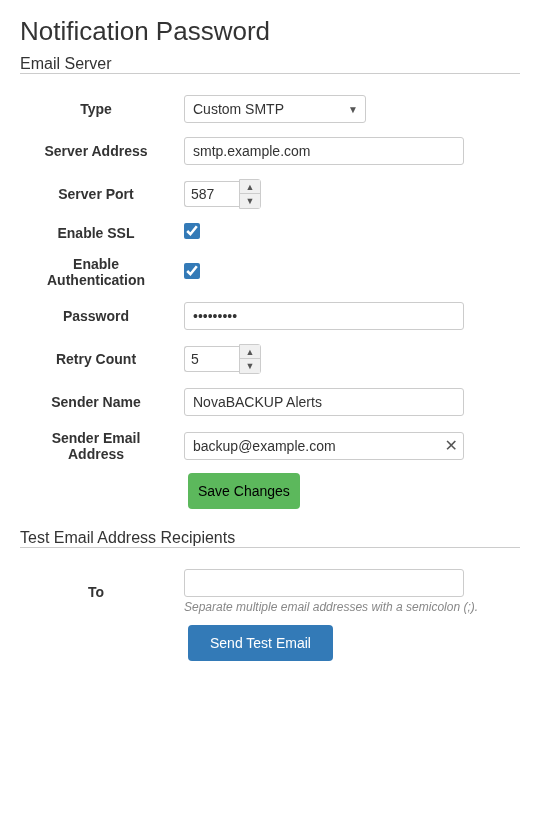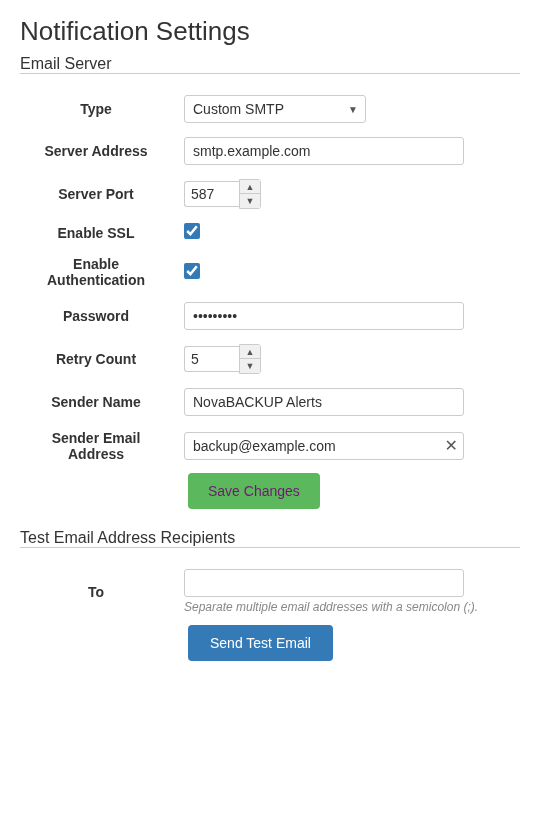--- a/index.html
+++ b/index.html
@@ -135,24 +135,24 @@
       background: none;
       border: none;
       cursor: pointer;
       font-size: 16px;
       color: #555;
       padding: 0;
       line-height: 1;
     }
     .btn-save {
       background-color: #5cb85c;
-      color: #701a75;
+      color: #000000;
       border: none;
       border-radius: 4px;
-      padding: 10px 20px;
+      padding: 10px 10px;
       font-size: 14px;
       cursor: pointer;
       margin-top: 4px;
       margin-left: 168px;
       display: block;
     }
     .section-gap {
       margin-top: 20px;
     }
     .hint-text {
@@ -170,21 +170,21 @@
       font-size: 14px;
       cursor: pointer;
       margin-top: 4px;
       margin-left: 168px;
       display: block;
     }
   </style>
 </head>
 <body>
 
-<h1 class="page-title">Notification Settings</h1>
+<h1 class="page-title">Notification Password</h1>
 
 <h2 class="section-title">Email Server</h2>
 
 <table class="form-table">
   <tbody>
       <tr>
     <td>Type</td>
     <td>
       <div class="select-wrapper">
         <select>

